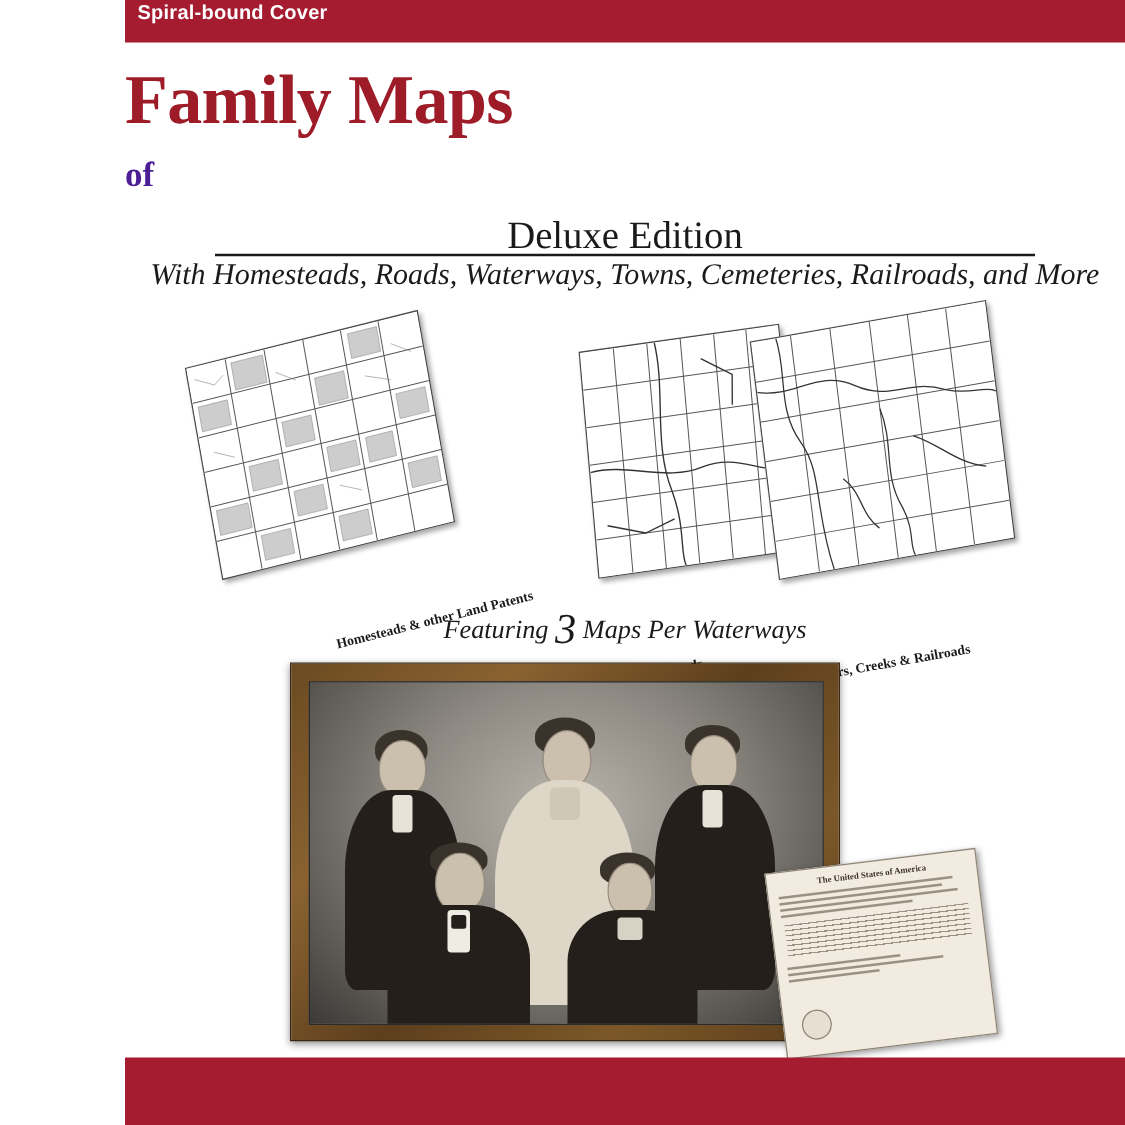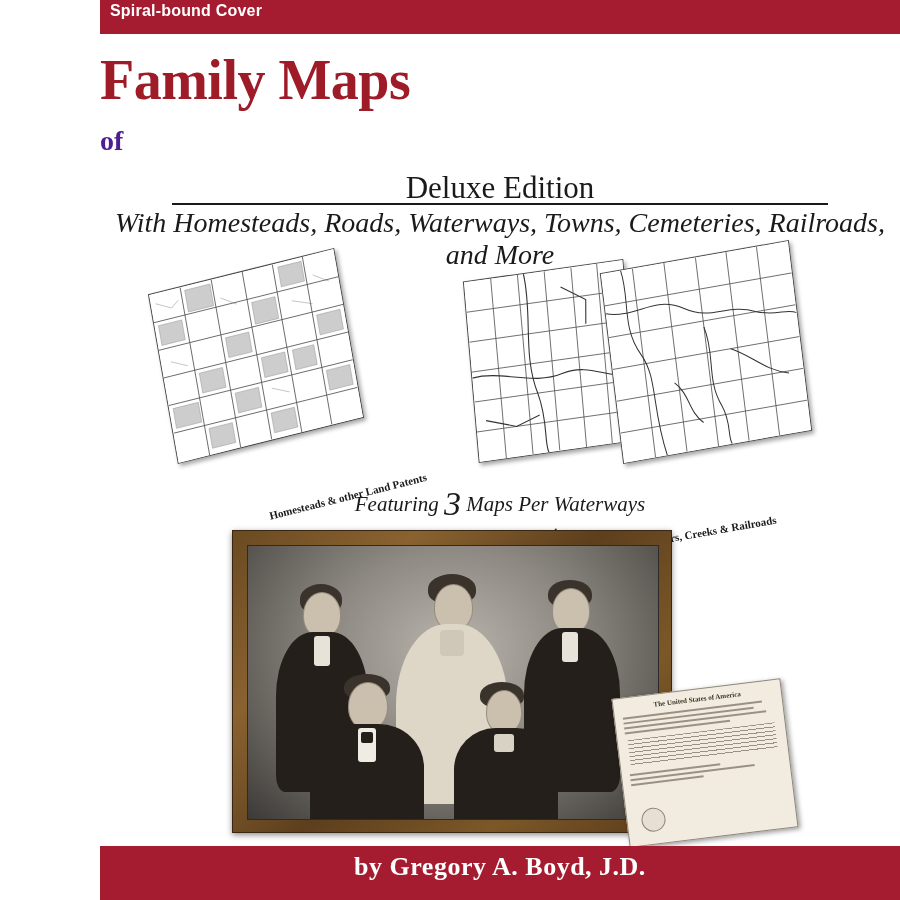--- a/index.html
+++ b/index.html
@@ -117,21 +117,21 @@
     height: 2px;
     background: #1a1a1a;
   }
   .tagline {
     position: absolute;
     left: 0;
     top: 207px;
     width: 800px;
     text-align: center;
     color: #1a1a1a;
-    font-size: 28px;
+    font-size: 24px;
     font-style: italic;
   }
   
   .maps-area {
     position: absolute;
     left: 40px;
     top: 248px;
     width: 720px;
     height: 225px;
   }
@@ -479,16 +479,15 @@
       <div class="doc-block"></div>
       <div class="doc-lines" style="margin-top:8px;">
         <div class="doc-line" style="width:60%"></div>
         <div class="doc-line" style="width:82%"></div>
         <div class="doc-line" style="width:48%"></div>
       </div>
       <div class="doc-seal"></div>
     </div>
 
     <div class="bottom-band"></div>
-    <div class="author">by Gregory A. Boyd, J.D.</div>
 
   </div>
 </div>
 
 </body></html>

